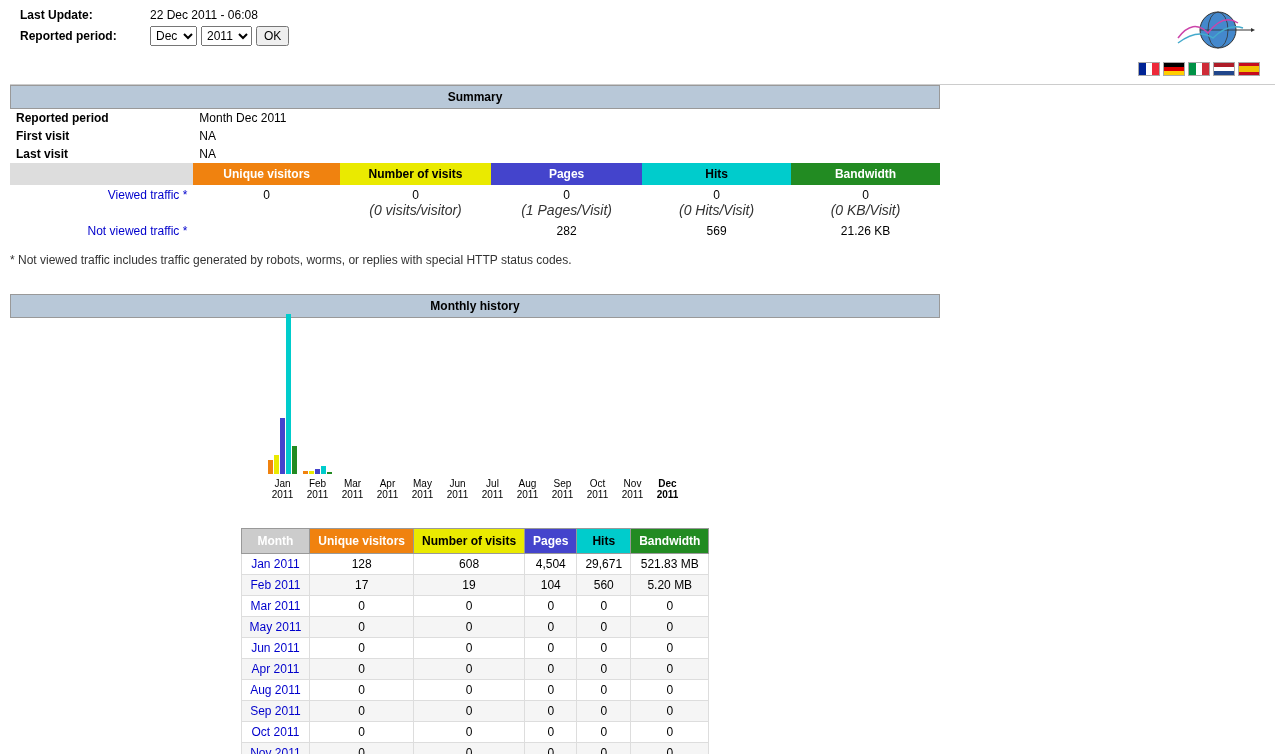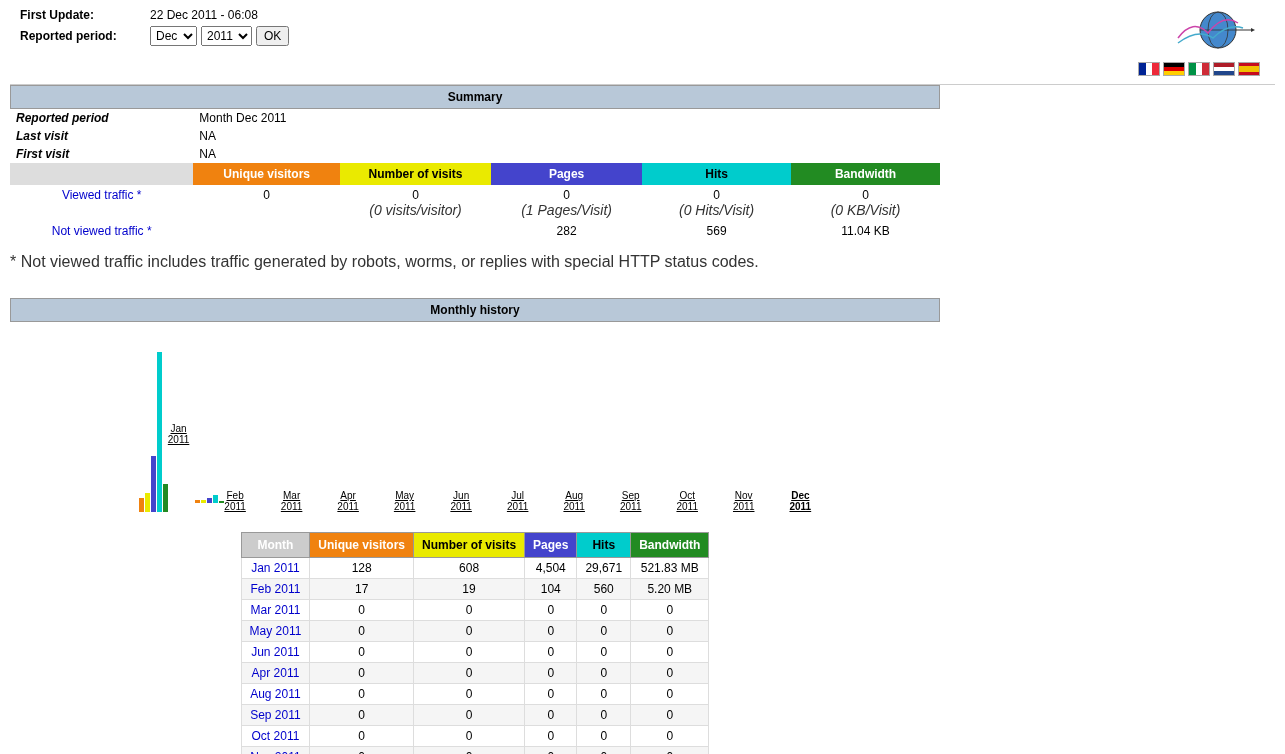--- a/index.html
+++ b/index.html
@@ -15,40 +15,40 @@
     .ok-btn { font-size: 12px; padding: 1px 6px; cursor: pointer; }
     
     .logo-area { text-align: right; }
     .flag-row { display: flex; gap: 3px; margin-top: 4px; }
     .flag { width: 22px; height: 14px; display: inline-block; }
     
     .section-header { background: #b8c8d8; text-align: center; font-weight: bold; padding: 4px; border: 1px solid #999; }
     
     .summary-table { width: 930px; border-collapse: collapse; margin-bottom: 8px; }
     .summary-table td { padding: 2px 6px; font-size: 12px; }
-    .summary-table .label-cell { font-weight: bold; width: 200px; font-style: italic; }
+    .summary-table .label-cell { font-weight: bold; width: 200px; }
     
     .col-header-row td { text-align: center; font-weight: bold; color: #fff; padding: 4px; }
     .col-unique { background: #f0820f; }
     .col-visits { background: #eaea00; color: #000 !important; }
     .col-pages { background: #4444cc; }
     .col-hits { background: #00cccc; color: #000 !important; }
     .col-bandwidth { background: #228b22; }
     
     .data-row td { text-align: center; vertical-align: top; padding: 3px 6px; }
-    .data-row .row-label { text-align: center; }
+    .data-row .row-label { text-align: right; }
     .sub-value { font-size: 14px; color: #333; font-style: italic; }
     
-    .footnote { font-size: 16px; color: #333; padding: 4px 0; margin-bottom: 23px; }
+    .footnote { font-size: 12px; color: #333; padding: 4px 0; margin-bottom: 23px; }
     
     .chart-section { margin-bottom: 10px; }
     .chart-area { display: flex; justify-content: center; padding: 10px 0; }
     .chart-inner { position: relative; }
     .bar-chart { display: flex; align-items: flex-end; gap: 0; height: 180px; }
-    .month-group { display: flex; align-items: flex-end; margin: 0 3px; flex-direction: row; align-items: center; text-decoration: underline; }
+    .month-group { display: flex; align-items: flex-end; margin: 8px 3px; flex-direction: column; align-items: center; }
     .bars { display: flex; align-items: flex-end; gap: 1px; }
     .bar { width: 8px; }
     .month-label { font-size: 10px; text-align: center; margin-top: 4px; white-space: nowrap; }
     .month-label.bold { font-weight: bold; }
     
     .data-table { border-collapse: collapse; margin: 0 auto; }
     .data-table th { text-align: center; font-weight: bold; color: #fff; padding: 5px 8px; border: 1px solid #999; }
     .data-table td { text-align: center; padding: 3px 8px; border: 1px solid #ddd; font-size: 12px; }
     .data-table td:first-child { text-align: center; color: #0000cc; }
     .data-table tr:nth-child(even) { background: #f5f5f5; }
@@ -68,21 +68,21 @@
     .flag-es { background: linear-gradient(to bottom, #c60b1e 25%, #f1bf00 25%, #f1bf00 75%, #c60b1e 75%); }
   </style>
 </head>
 <body>
 
 <div class="main-content">
 
   <div class="top-bar">
     <div class="top-bar-left">
       <div class="top-bar-row">
-        <span class="top-bar-label">First Update:</span>
+        <span class="top-bar-label">Last Update:</span>
         <span class="top-bar-value">22 Dec 2011 - 06:08</span>
       </div>
       <div class="top-bar-row">
         <span class="top-bar-label">Reported period:</span>
         <div class="period-controls">
           <select>
             <option>Jan</option><option>Feb</option><option>Mar</option><option>Apr</option>
             <option>May</option><option>Jun</option><option>Jul</option><option>Aug</option>
             <option>Sep</option><option>Oct</option><option>Nov</option><option selected="">Dec</option>
           </select>
@@ -122,25 +122,25 @@
 
   <div class="section-wrapper">
     <div class="section-header">Summary</div>
     <table class="summary-table">
       <tbody>
           <tr>
         <td class="label-cell">Reported period</td>
         <td colspan="5">Month Dec 2011</td>
       </tr>
       <tr>
+        <td class="label-cell">First visit</td>
+        <td colspan="5">NA</td>
+      </tr>
+      <tr>
         <td class="label-cell">Last visit</td>
-        <td colspan="5">NA</td>
-      </tr>
-      <tr>
-        <td class="label-cell">First visit</td>
         <td colspan="5">NA</td>
       </tr>
       <tr class="col-header-row">
         <td style="width:200px;background:#ddd;color:#000;"></td>
         <td class="col-unique" style="width:160px;">Unique visitors</td>
         <td class="col-visits" style="width:160px;">Number of visits</td>
         <td class="col-pages" style="width:160px;">Pages</td>
         <td class="col-hits" style="width:160px;">Hits</td>
         <td class="col-bandwidth" style="width:160px;">Bandwidth</td>
       </tr>
@@ -167,21 +167,21 @@
         </td>
       </tr>
       <tr class="data-row">
         <td class="row-label">
           <a href="#">Not viewed traffic *</a>
         </td>
         <td></td>
         <td></td>
         <td>282</td>
         <td>569</td>
-        <td>11.04 KB</td>
+        <td>21.26 KB</td>
       </tr>
     </tbody>
       </table>
     <div class="footnote">* Not viewed traffic includes traffic generated by robots, worms, or replies with special HTTP status codes.</div>
   </div>
 
   <div class="section-wrapper chart-section">
     <div class="section-header">Monthly history</div>
     <div class="chart-area">
       <div class="chart-inner">

